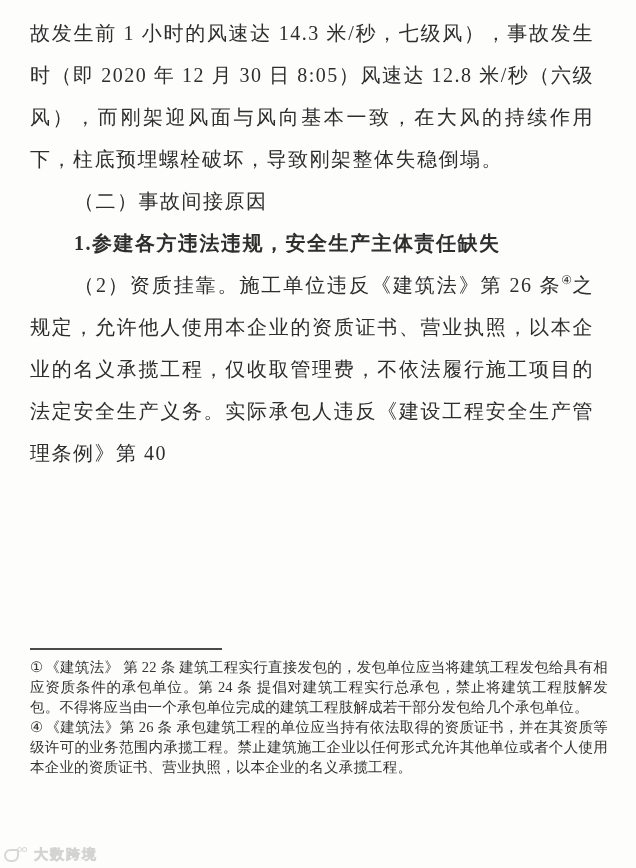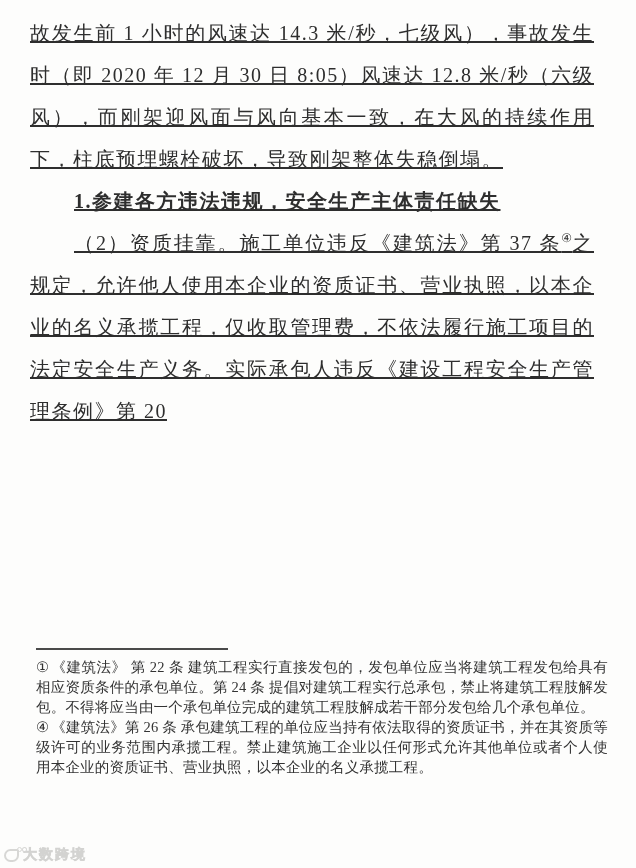--- a/index.html
+++ b/index.html
@@ -18,39 +18,38 @@
   }
   
   .main-text {
     position: absolute;
     left: 30px;
     right: 42px;
     top: 12px;
     font-size: 20px;
     line-height: 42px;
     letter-spacing: 1.5px;
-    text-decoration: underline;
   }
   .para {
     text-align: justify;
     text-justify: inter-character;
     margin: 0;
   }
   .para.indent { text-indent: 2.2em; }
   .para.bold { font-weight: bold; }
   .para sup {
     font-size: 12px;
     letter-spacing: 0;
     line-height: 0;
     vertical-align: super;
   }
   
   .footnote-area {
     position: absolute;
-    left: 36px;
+    left: 30px;
     right: 28px;
     top: 648px;
   }
   .fn-sep {
     width: 192px;
     height: 0;
     border-top: 2px solid #4a4a4a;
     margin-bottom: 7px;
   }
   .fn-item {
@@ -62,21 +61,21 @@
     letter-spacing: 0.2px;
   }
   .fn-marker { margin-right: 2px; }
   
   .watermark {
     position: absolute;
     left: 4px;
     bottom: 4px;
     display: flex;
     align-items: center;
-    gap: 4px;
+    gap: 15px;
     opacity: 0.9;
   }
   .wm-logo {
     position: relative;
     width: 15px;
     height: 13px;
     border: 2px solid #d3d3d1;
     border-radius: 7px 2px 7px 7px;
     box-sizing: border-box;
   }
@@ -100,22 +99,23 @@
     font-family: "Liberation Sans", "DejaVu Sans", sans-serif;
   }
 </style>
 </head>
 <body>
 
 <div class="page">
 
   <div class="main-text">
       <div class="para"><span>故发生前 1 小时的风速达 14.3 米/秒，七级风），事故发生时（即 2020 年 12 月 30 日 8:05）风速达 12.8 米/秒（六级风），而刚架迎风面与风向基本一致，在大风的持续作用下，柱底预埋螺栓破坏，导致刚架整体失稳倒塌。</span></div>
+      <div class="para indent"><span>（二）事故间接原因</span></div>
       <div class="para indent bold"><span>1.参建各方违法违规，安全生产主体责任缺失</span></div>
-      <div class="para indent"><span>（2）资质挂靠。施工单位违反《建筑法》第 37 条</span><sup>④</sup><span>之规定，允许他人使用本企业的资质证书、营业执照，以本企业的名义承揽工程，仅收取管理费，不依法履行施工项目的法定安全生产义务。实际承包人违反《建设工程安全生产管理条例》第 20</span></div>
+      <div class="para indent"><span>（2）资质挂靠。施工单位违反《建筑法》第 26 条</span><sup>④</sup><span>之规定，允许他人使用本企业的资质证书、营业执照，以本企业的名义承揽工程，仅收取管理费，不依法履行施工项目的法定安全生产义务。实际承包人违反《建设工程安全生产管理条例》第 40</span></div>
     </div>
 
   <div class="footnote-area">
     <div class="fn-sep"></div>
     <div>
         <div class="fn-item"><span class="fn-marker">①</span><span>《建筑法》 第 22 条 建筑工程实行直接发包的，发包单位应当将建筑工程发包给具有相应资质条件的承包单位。第 24 条 提倡对建筑工程实行总承包，禁止将建筑工程肢解发包。不得将应当由一个承包单位完成的建筑工程肢解成若干部分发包给几个承包单位。</span></div>
         <div class="fn-item"><span class="fn-marker">④</span><span>《建筑法》第 26 条 承包建筑工程的单位应当持有依法取得的资质证书，并在其资质等级许可的业务范围内承揽工程。禁止建筑施工企业以任何形式允许其他单位或者个人使用本企业的资质证书、营业执照，以本企业的名义承揽工程。</span></div>
       </div>
   </div>
 

